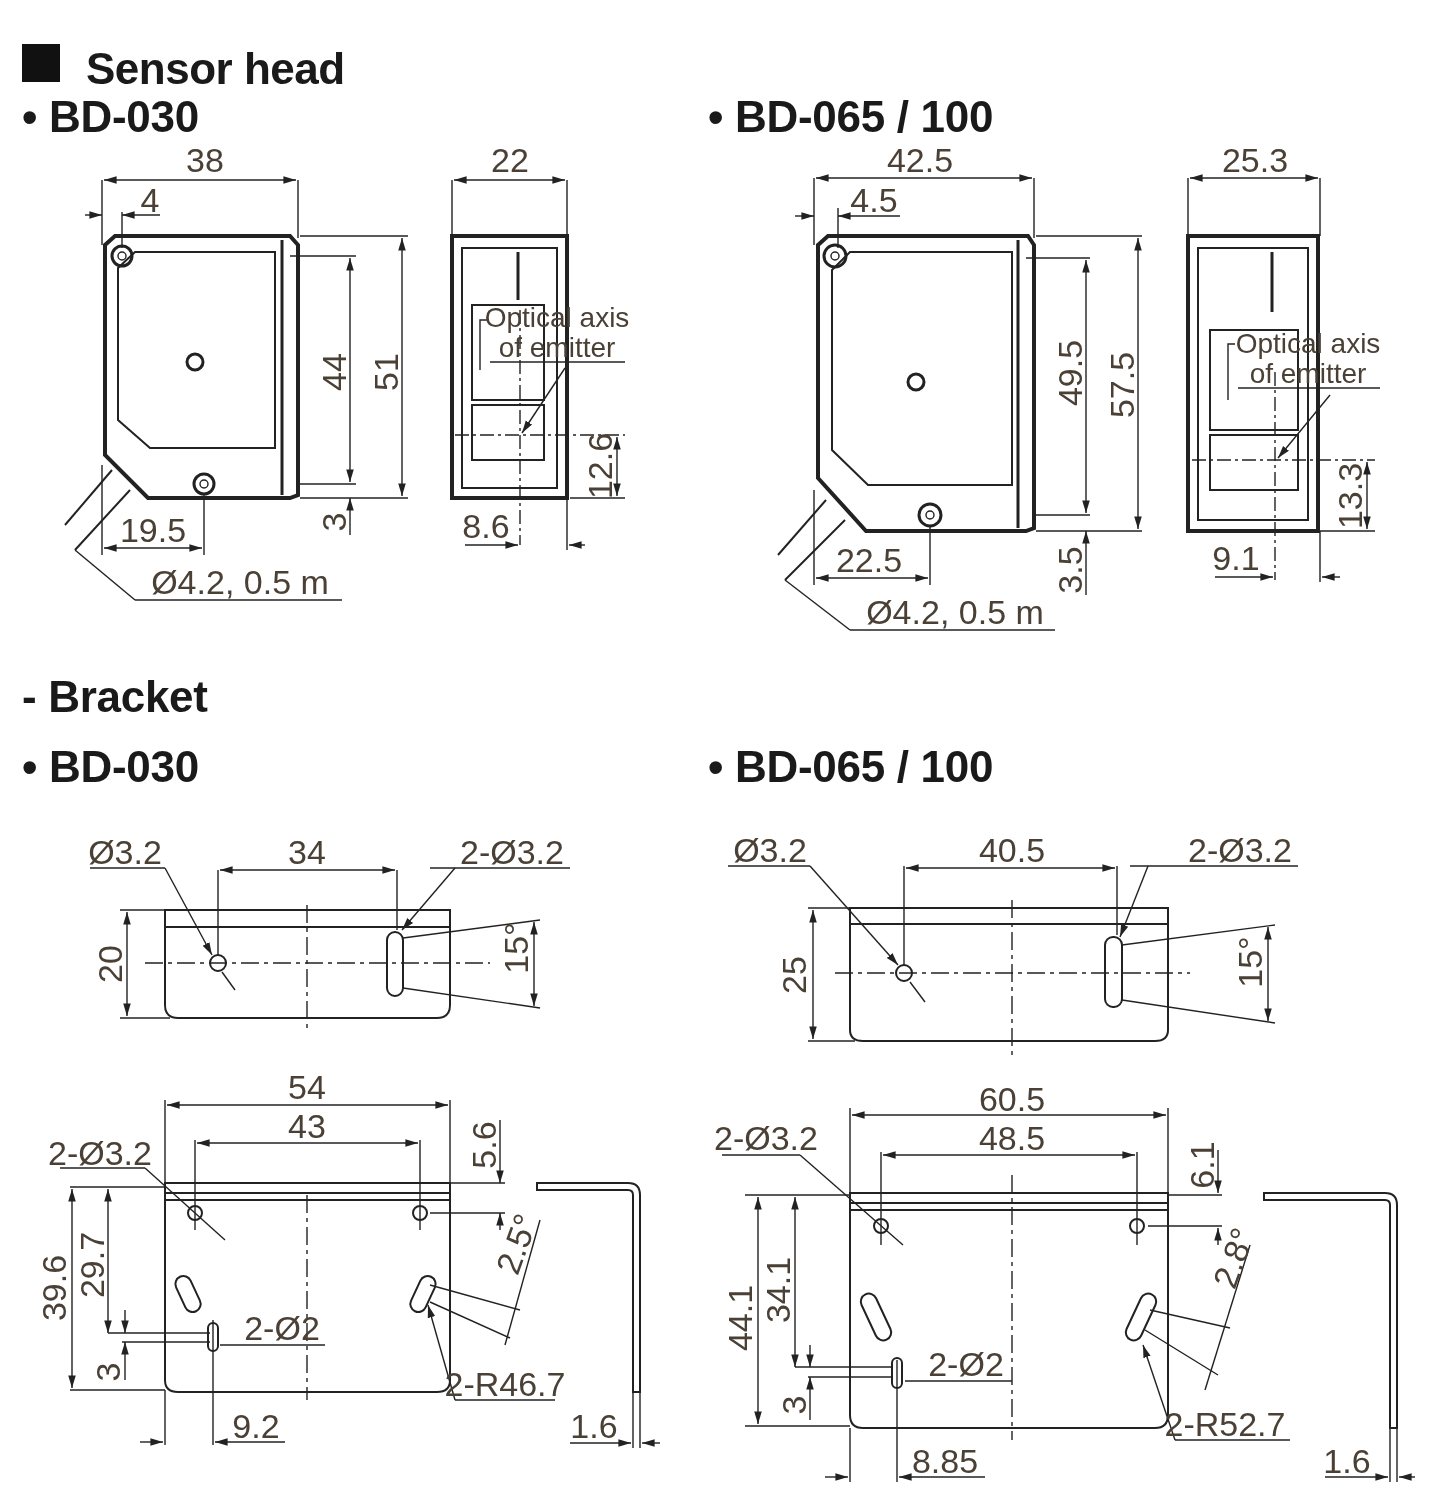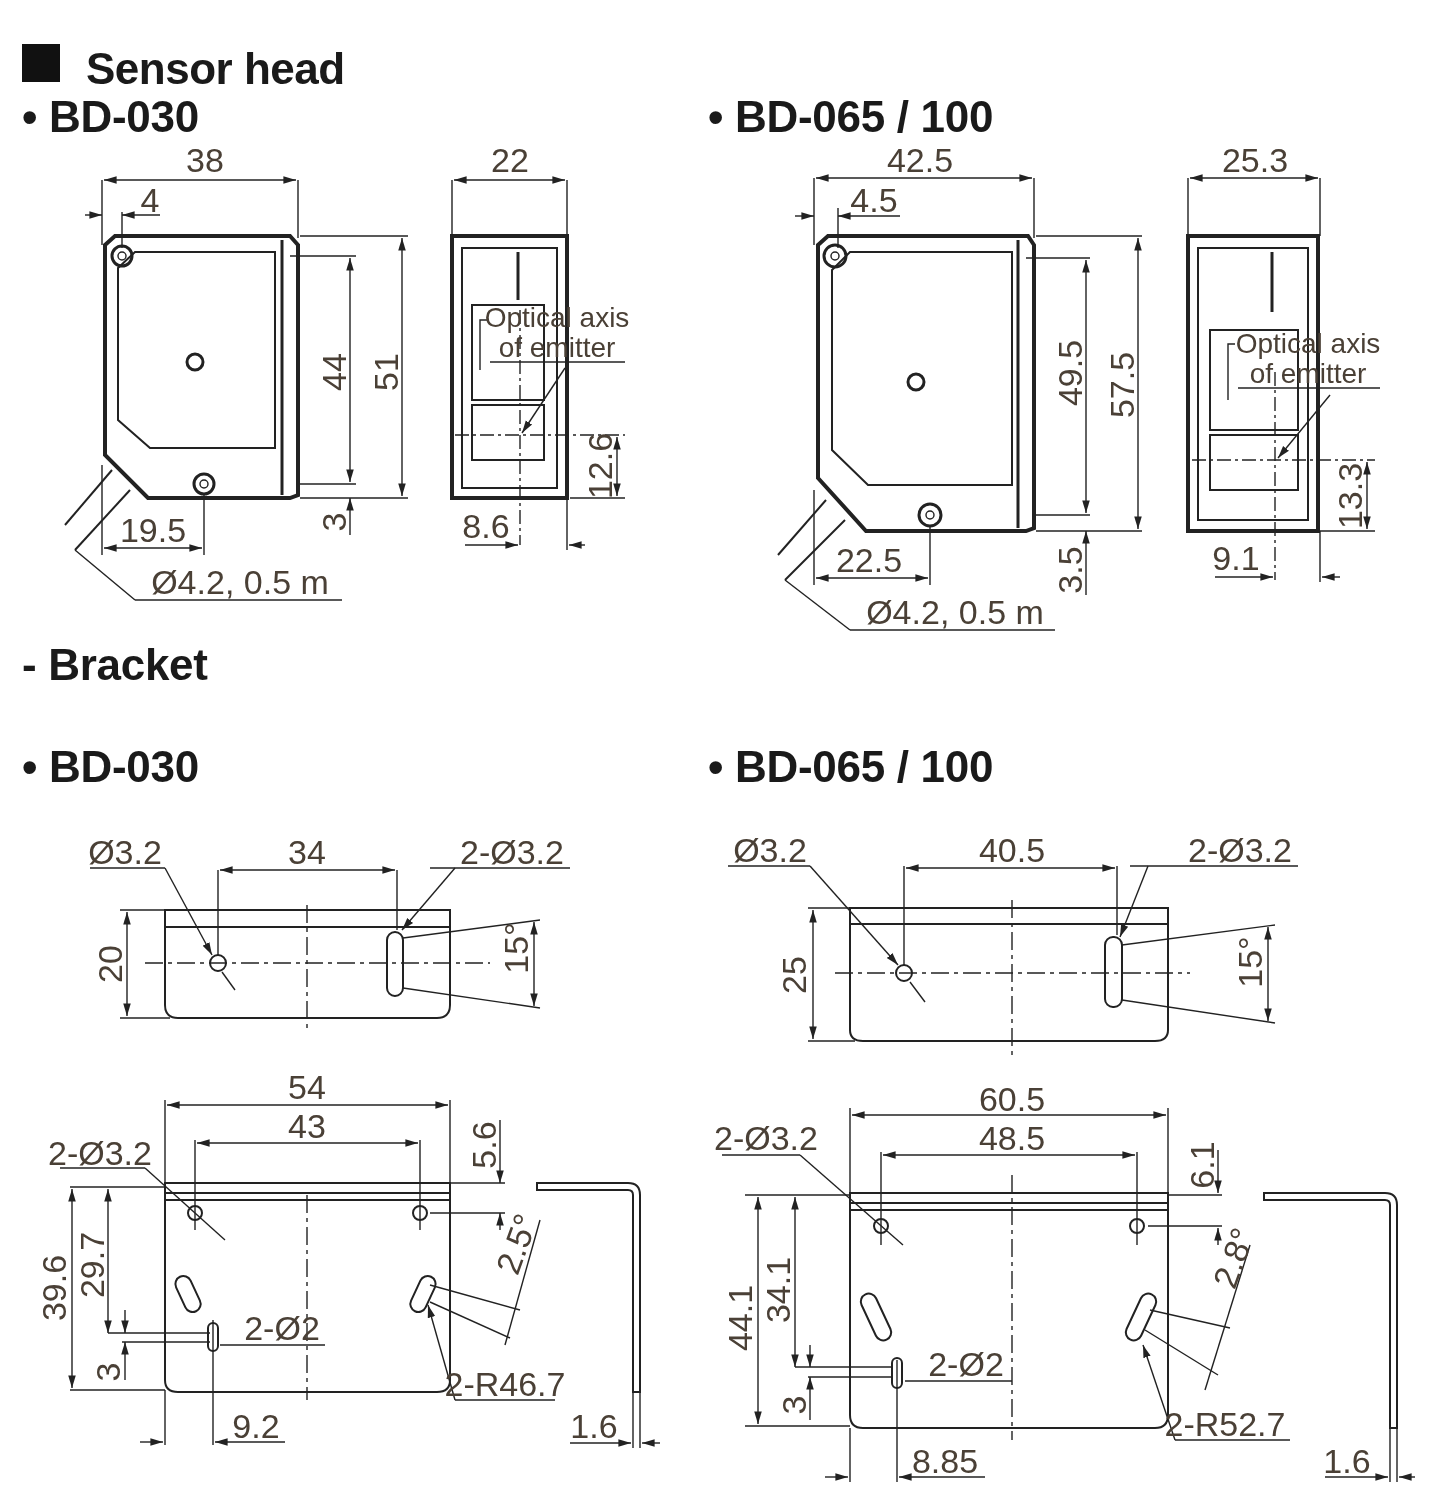--- a/index.html
+++ b/index.html
@@ -16,21 +16,21 @@
 </style>
 </head>
 <body>
 
 <div class="title">
   <span class="sq"></span>
   <span>Sensor head</span>
 </div>
 <div class="h2" style="left:22px;top:92px">• BD-030</div>
 <div class="h2" style="left:708px;top:92px">• BD-065 / 100</div>
-<div class="h2" style="left:22px;top:640px">- Bracket</div>
+<div class="h2" style="left:22px;top:672px">- Bracket</div>
 <div class="h2" style="left:22px;top:742px">• BD-030</div>
 <div class="h2" style="left:708px;top:742px">• BD-065 / 100</div>
 
 <svg class="draw" width="1429" height="1500" viewBox="0 0 1429 1500">
   <defs>
     <marker id="ar" viewBox="0 0 10 10" refX="10" refY="5" markerWidth="9" markerHeight="9" orient="auto-start-reverse">
       <path d="M0,2 L10,5 L0,8 z" fill="#222"></path>
     </marker>
   </defs>
   <g stroke="#222" fill="none" stroke-width="1.4">

